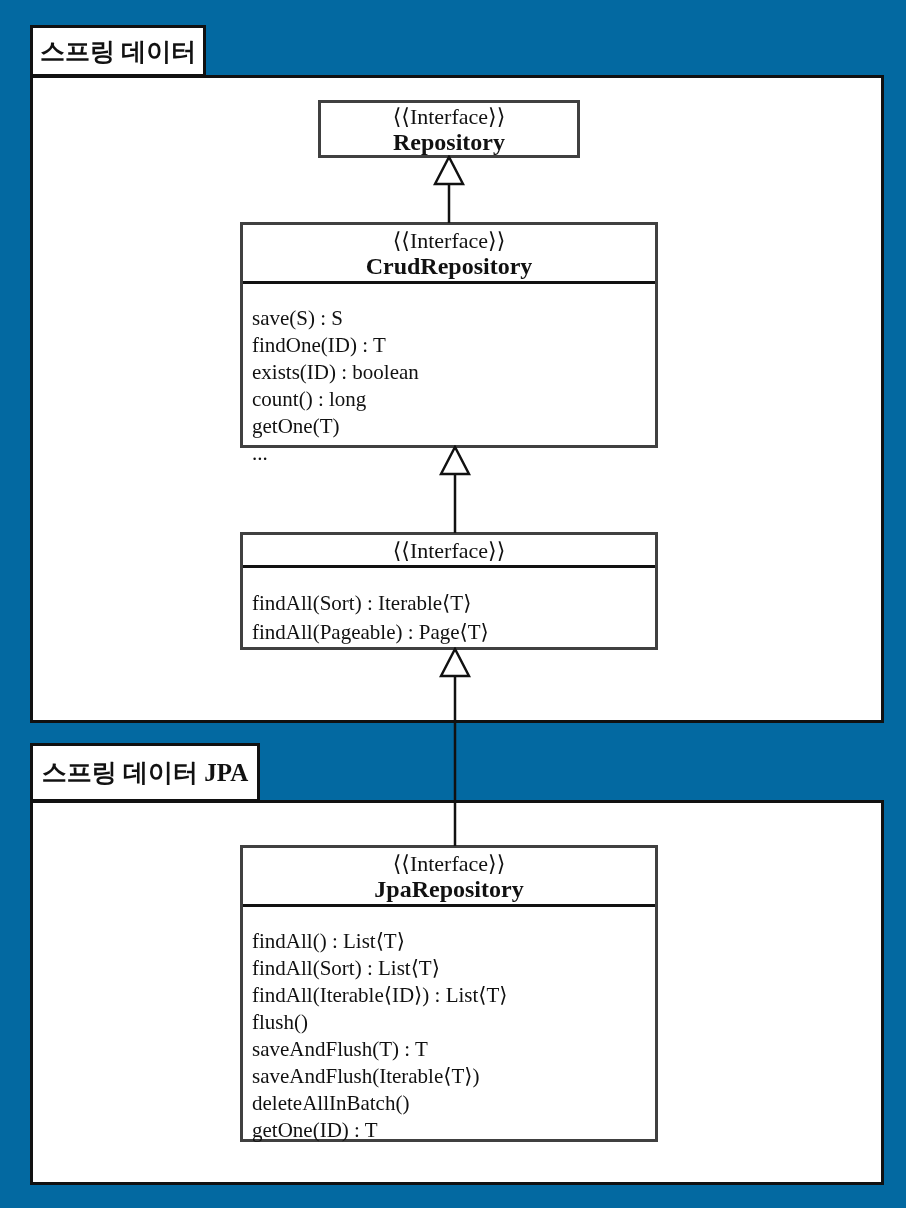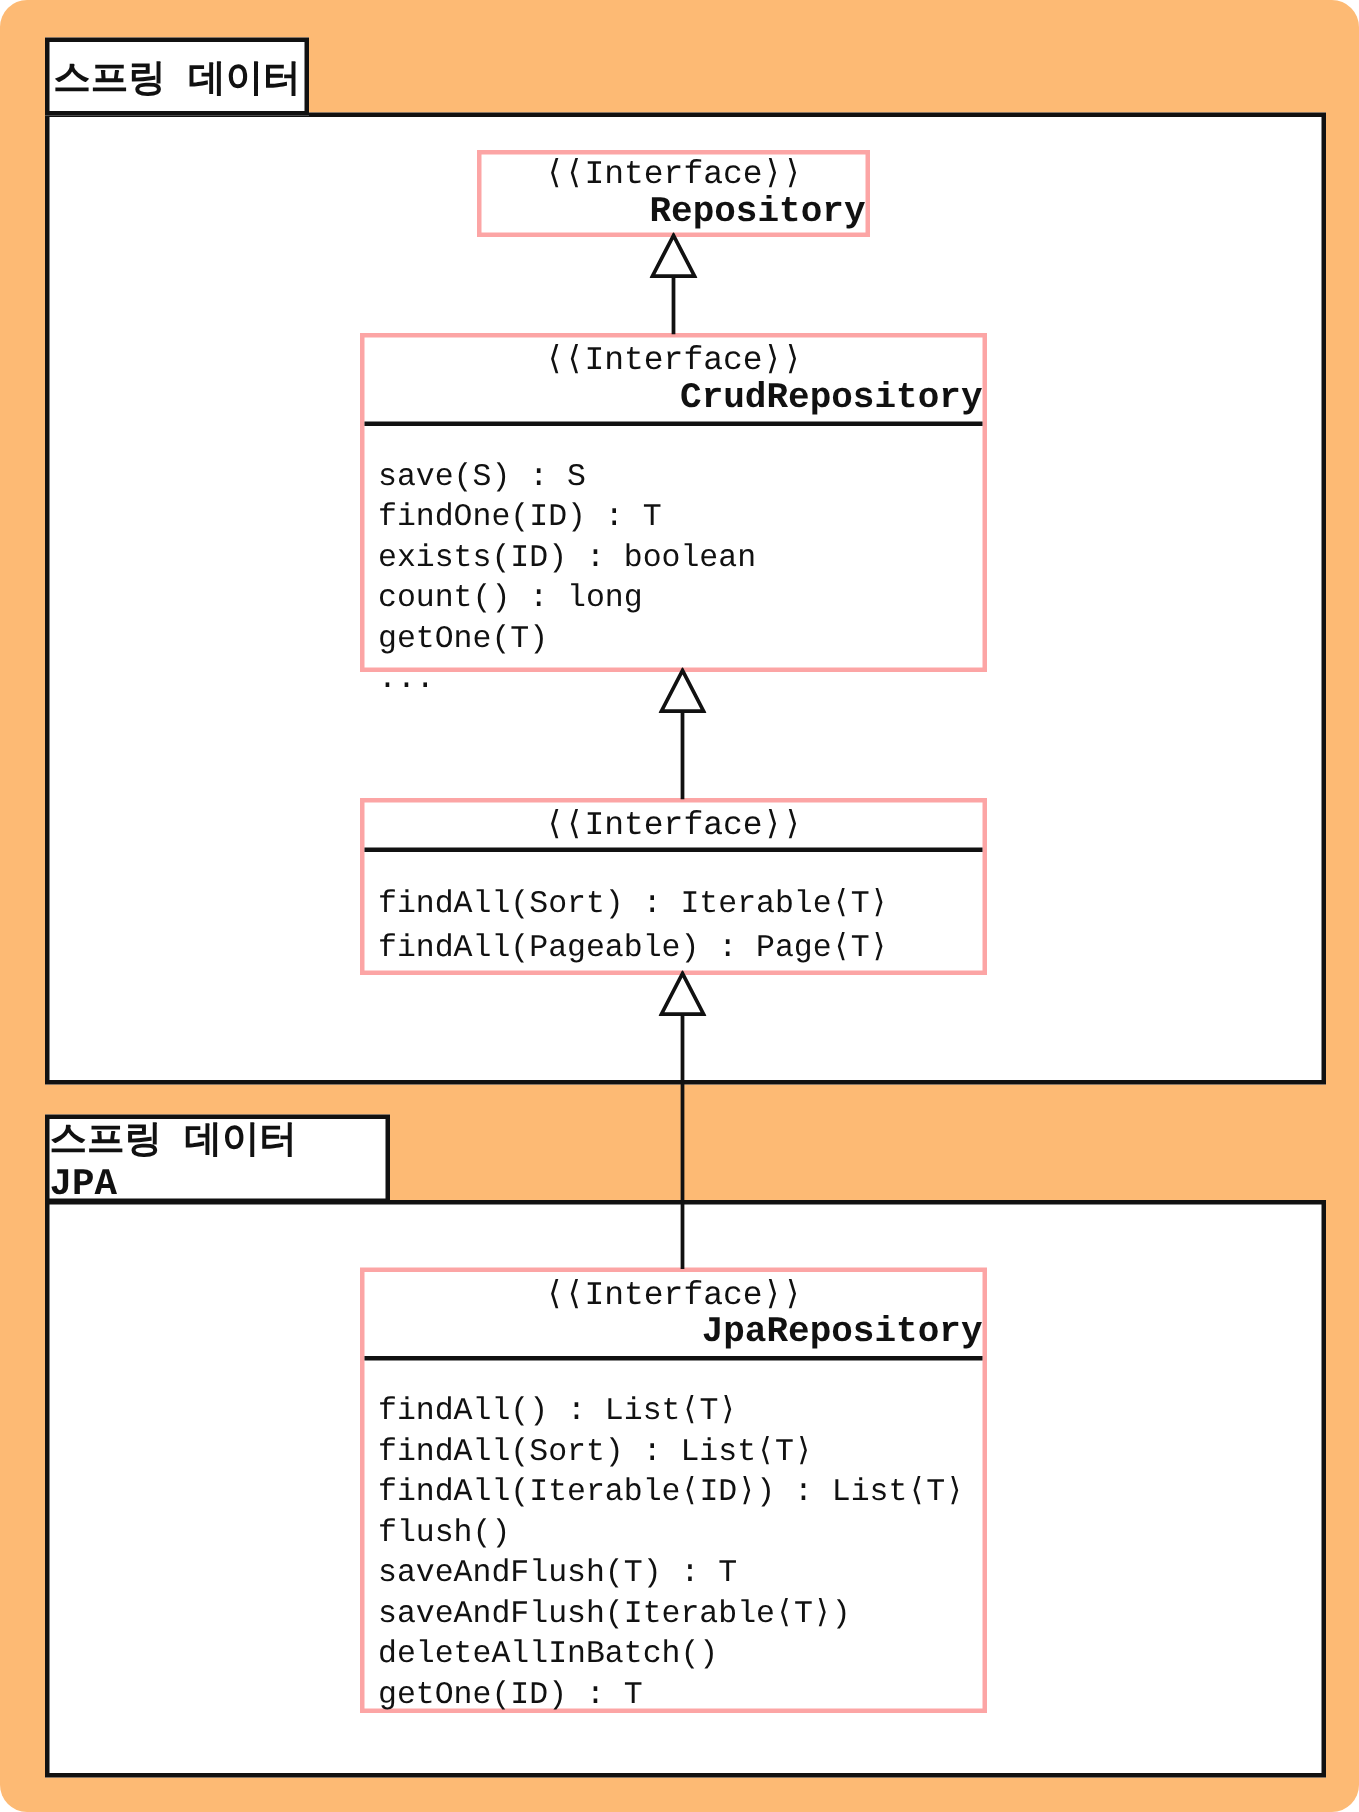--- a/index.html
+++ b/index.html
@@ -1,24 +1,23 @@
 <!DOCTYPE html>
 <html><head>
 <meta charset="utf-8">
 <style>
   * { box-sizing: border-box; margin: 0; padding: 0; }
   html, body { background: #ffffff; }
   .canvas {
     position: relative;
     width: 906px; height: 1208px;
-    background: #fdba74;
-    font-family: Liberation Mono, monospace;
+    background: #0369a1;
+    font-family: Liberation Serif, serif;
     color: #111111;
     overflow: hidden;
-    border-radius: 18px;
   }
   
   .pkg-tab {
     position: absolute;
     border: 3px solid #111111;
     background: #ffffff;
     display: flex; align-items: center; justify-content: center;
     font-weight: bold; font-size: 25px;
     z-index: 2;
   }
@@ -29,27 +28,27 @@
     z-index: 1;
   }
   .pkg1-tab  { left: 30px; top: 25px;  width: 176px; height: 52px; }
   .pkg1-body { left: 30px; top: 75px;  width: 854px; height: 648px; }
   .pkg2-tab  { left: 30px; top: 743px; width: 230px; height: 59px; }
   .pkg2-body { left: 30px; top: 800px; width: 854px; height: 385px; }
 
   
   .uml-class {
     position: absolute;
-    border: 3px solid #fca5a5;
+    border: 3px solid #404040;
     background: #ffffff;
     z-index: 3;
   }
   .cls-header { text-align: center; padding: 3px 0 2px; }
   .stereotype { font-size: 22px; line-height: 25px; }
-  .cls-name   { font-size: 24px; font-weight: bold; line-height: 26px; text-align: right; }
+  .cls-name   { font-size: 24px; font-weight: bold; line-height: 26px; }
   .with-methods .cls-header { border-bottom: 3px solid #111111; }
   .cls-methods { padding: 21px 0 0 9px; font-size: 21px; }
   .method-line { height: 27px; line-height: 27px; white-space: pre; }
 
   .cls-repository {
     left: 318px; top: 100px; width: 262px; height: 58px;
     display: flex; flex-direction: column; justify-content: center;
   }
   .cls-crud { left: 240px; top: 222px; width: 418px; height: 226px; }
   .cls-pas  { left: 240px; top: 532px; width: 418px; height: 118px; }

